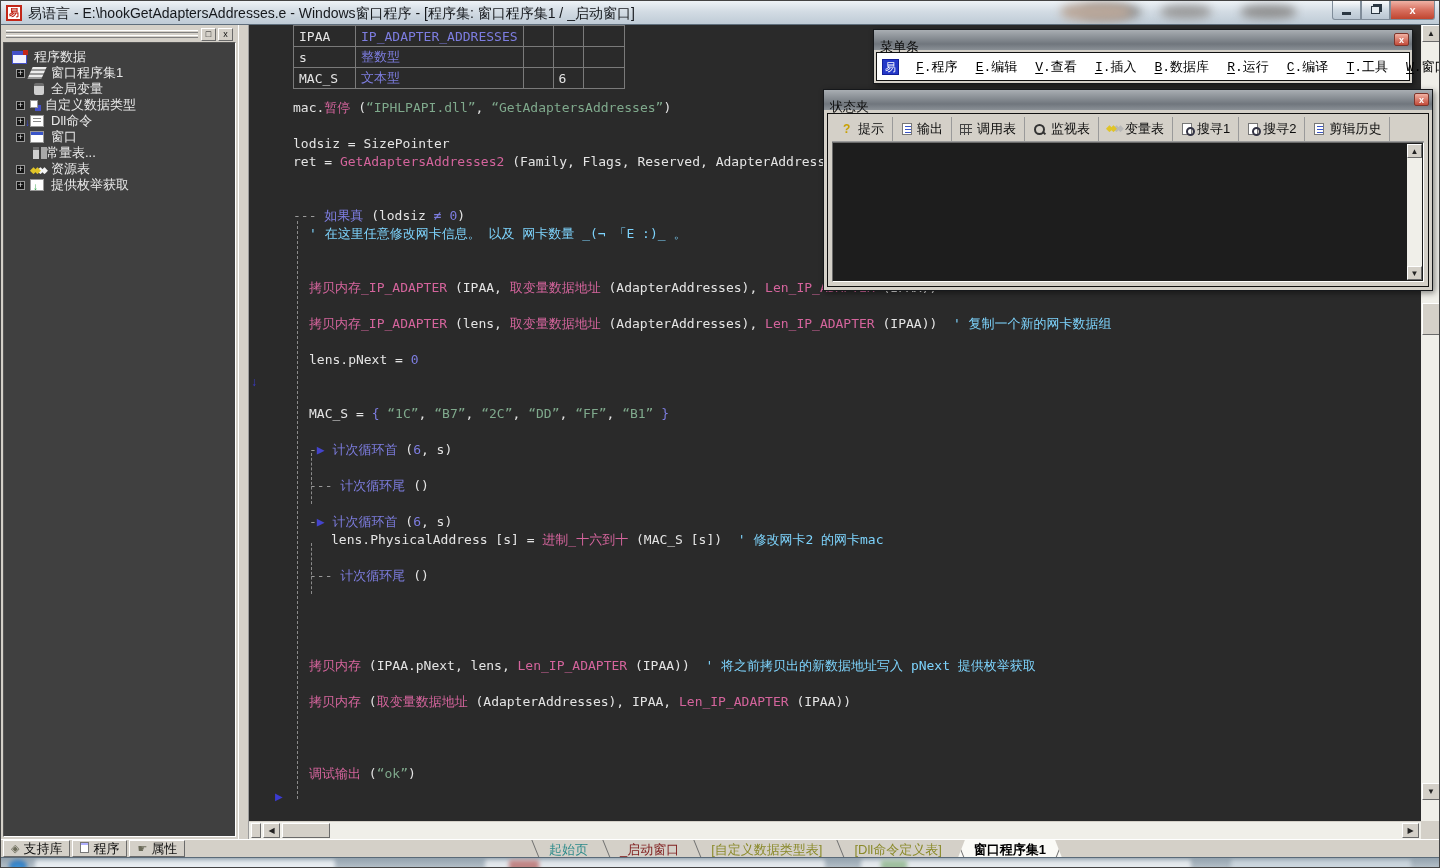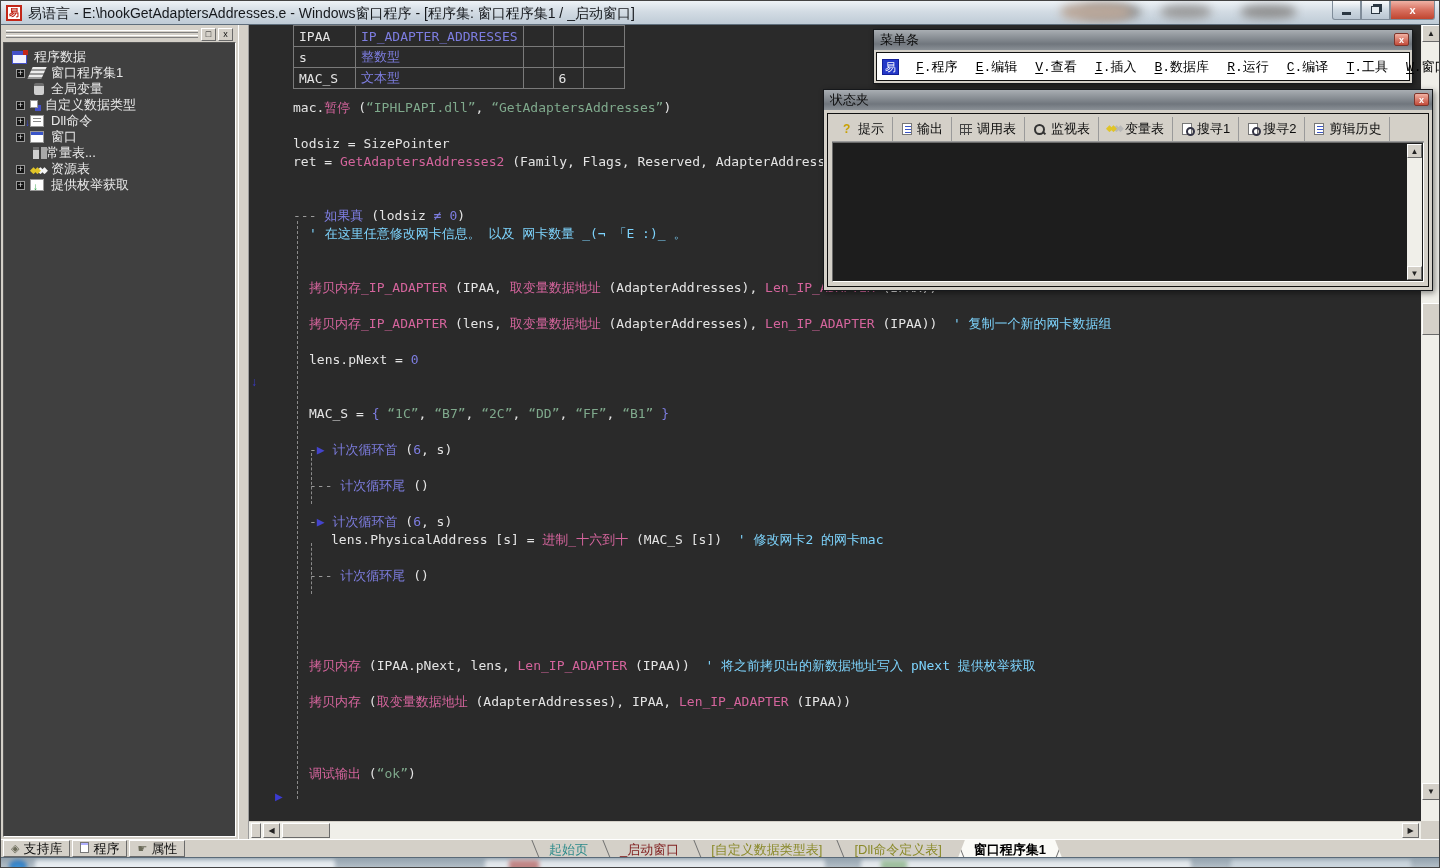--- a/index.html
+++ b/index.html
@@ -107,21 +107,21 @@
   .dtab:last-child::after{content:"";position:absolute;right:2px;top:0;bottom:0;width:1px;background:#6f6f6f;transform:skewX(-22deg);}
   .dtab.active{background:#fafaf6;clip-path:polygon(7px 0,calc(100% - 7px) 0,100% 100%,0 100%);font-weight:bold;}
 
   
   .taskbar{position:absolute;left:0;top:856px;width:1440px;height:12px;background:linear-gradient(180deg,#93a2ae,#b9c4cc);border-top:1px solid #5a6a78;overflow:hidden;}
   .tb{position:absolute;top:2px;height:12px;border-radius:2px;filter:blur(2px);}
 
   
   .float{position:absolute;border:1px solid #16181b;background:#d4d0c8;box-shadow:2px 2px 6px rgba(0,0,0,.45);}
   .ftitle{position:relative;height:20px;background:linear-gradient(180deg,#a9aeb3,#70767d 70%,#8a9096);
-    display:flex;align-items:center;padding:0 6px;font-size:13px;color:#0d0d0d;}
+    display:flex;padding:8px 6px;font-size:13px;color:#0d0d0d;}
   .fclose{position:absolute;right:3px;top:3px;width:15px;height:13px;border:1px solid #7e352b;border-radius:2px;
     background:linear-gradient(180deg,#f2b1a2,#c24b3a);color:#fff;font-size:9px;line-height:12px;text-align:center;font-weight:bold;}
   .menu-window{left:872px;top:28px;width:540px;height:55px;}
   .menubody{position:absolute;left:2px;right:2px;top:22px;bottom:2px;background:#fff;border:1px solid #111;
     display:flex;align-items:center;padding:0 5px;font-size:13px;color:#000;}
   .elogo{width:17px;height:16px;background:#2438c8;border:1px solid #14209a;color:#fff;font-size:11px;line-height:15px;
     text-align:center;margin-right:8px;flex:none;}
   .menu-item{margin:0 9px;white-space:nowrap;font-family:Liberation Mono, monospace;}
   .menu-item u{text-underline-offset:2px;}
 

